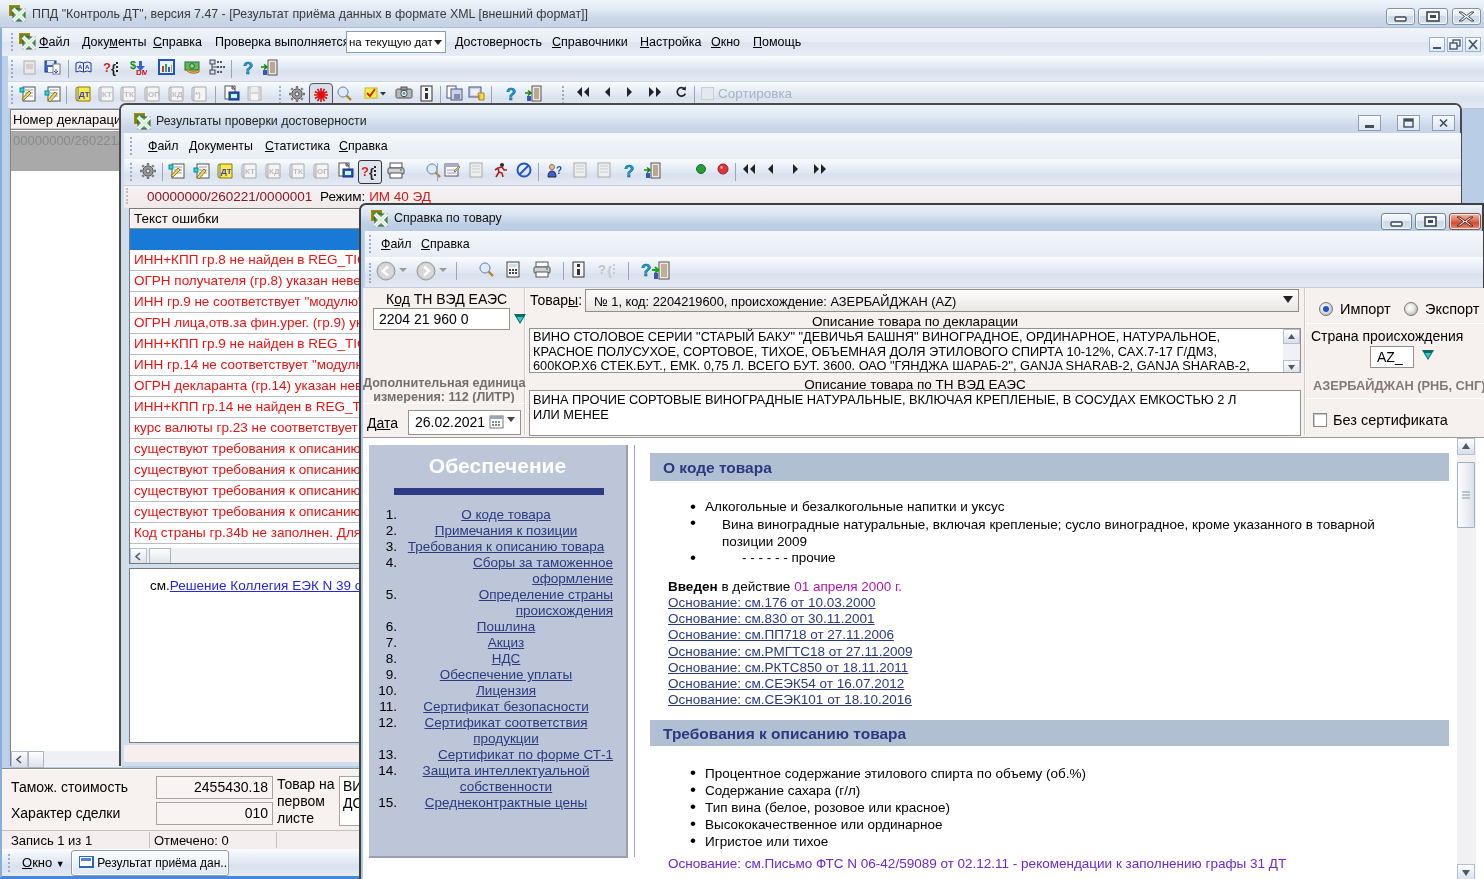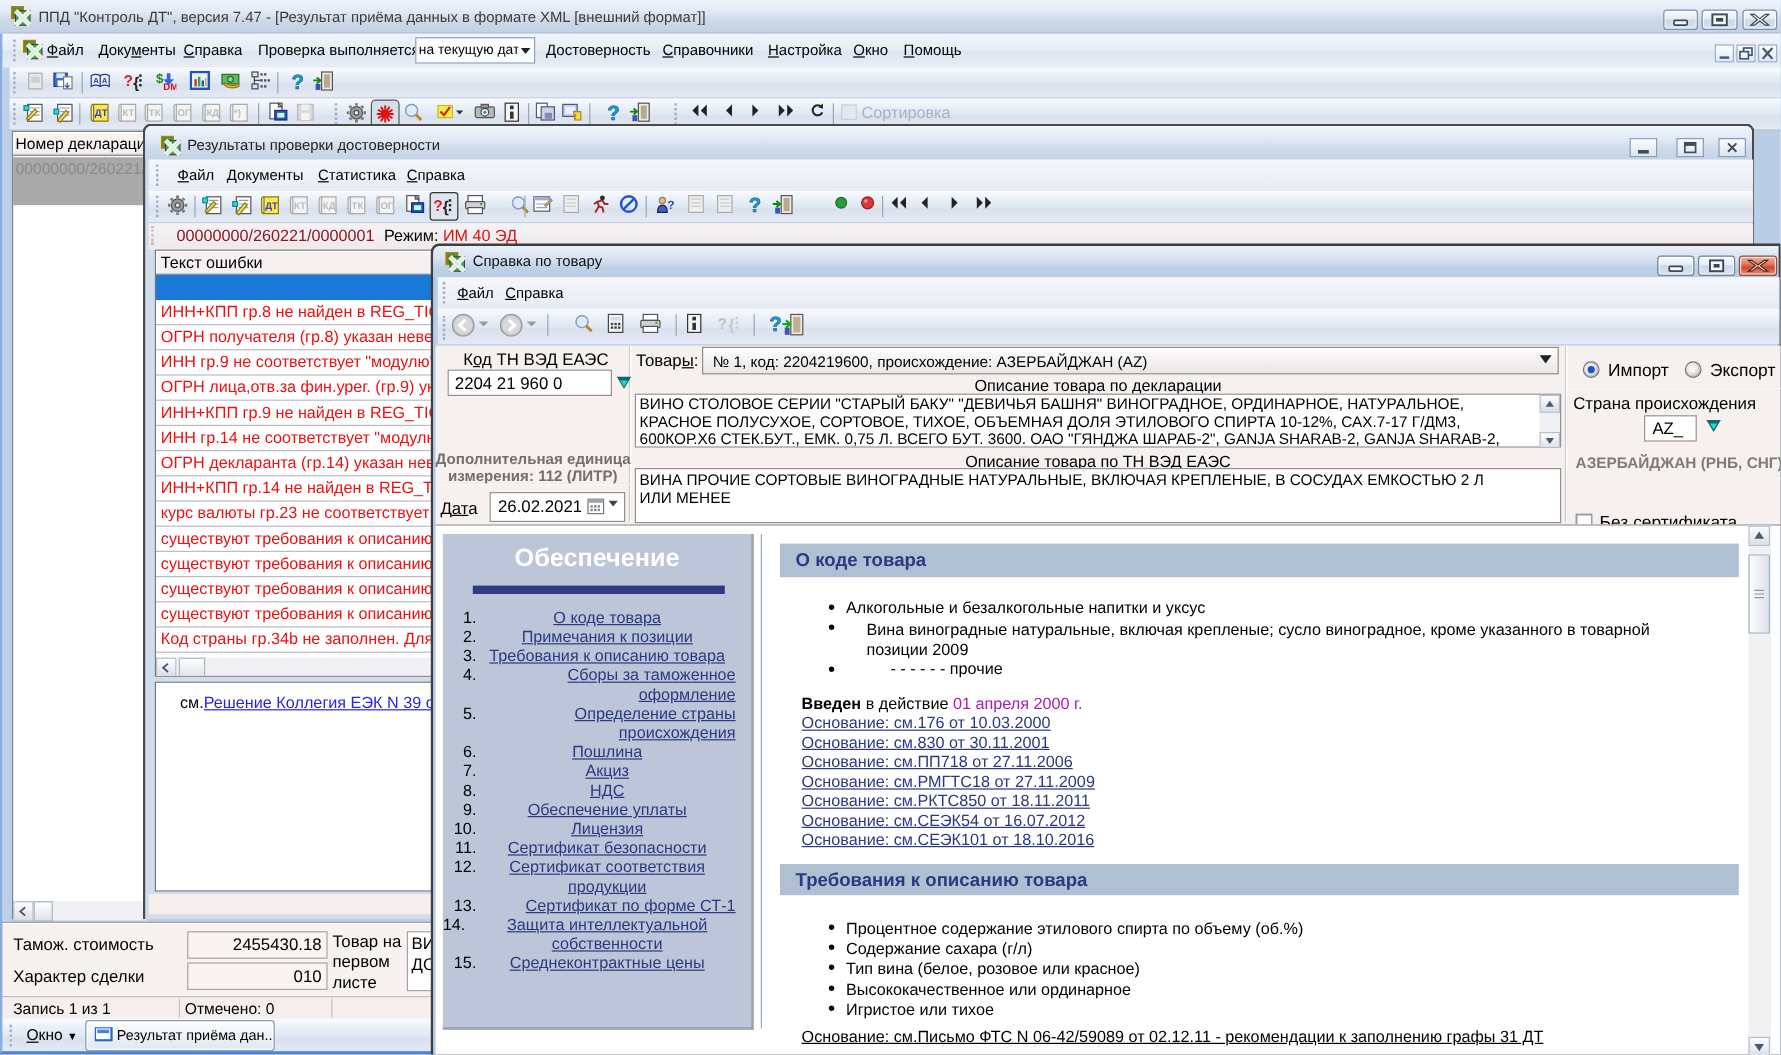--- a/index.html
+++ b/index.html
@@ -756,21 +756,21 @@
     <div class="abs" style="left:1041px;top:13px"><span style="display:inline-block;width:14px;height:14px;border-radius:50%;background:radial-gradient(circle at 5px 5px,#fff 0%,#e8e8e8 40%,#9a9a9a 100%);border:1px solid #777;vertical-align:-2px"></span><span style="font-size:14.5px;margin-left:7px">Экспорт</span></div>
     <div class="abs" style="left:943px;top:35px;width:180px;height:1px;background:#cfc7c6;border-bottom:1px solid #fff"></div>
     <div class="abs" style="left:948px;top:40px;width:175px;font-size:14px">Страна происхождения</div>
     <div class="abs" style="left:1007px;top:58px;width:44px;height:22px;border:1px solid #99908e;background:#fff;font-size:14px;padding:2px 0 0 6px">AZ_</div>
     <svg class="abs" style="left:1058px;top:60px" width="14" height="14">
           <path d="M1 2 L13 2 L7 12 Z" fill="#0e6a6a"></path>
           <path d="M4 5 L10 5 L7 10 Z" fill="#2ad4d4"></path>
         </svg>
     <div class="abs" style="left:950px;top:90px;font-weight:bold;color:#827a79;font-size:12.8px;white-space:nowrap">АЗЕРБАЙДЖАН (РНБ, СНГ)</div>
     <div class="abs" style="left:943px;top:110px;width:180px;height:1px;background:#cfc7c6;border-bottom:1px solid #fff"></div>
-    <div class="abs" style="left:950px;top:140px"><span style="display:inline-block;width:14px;height:14px;border:1px solid #8a8a8a;background:#fff;box-shadow:inset 1px 1px 0 #c8c8c8;vertical-align:-2px"></span><span style="font-size:14.5px;margin-left:6px">Без сертификата</span></div>
+    <div class="abs" style="left:950px;top:124px"><span style="display:inline-block;width:14px;height:14px;border:1px solid #8a8a8a;background:#fff;box-shadow:inset 1px 1px 0 #c8c8c8;vertical-align:-2px"></span><span style="font-size:14.5px;margin-left:6px">Без сертификата</span></div>
   </div>
 
   <div class="abs" style="left:2px;top:232px;width:1121px;height:442px;background:#fff;border-top:1px solid #9a9a9a">
 
     <div class="abs" style="left:6px;top:7px;width:259px;height:413px;background:#bcc6d8;border-right:2px solid #9aa0ac;border-bottom:2px solid #9aa0ac">
       <div class="abs" style="left:0;top:9px;width:257px;text-align:center;color:#fff;font-weight:bold;font-size:21px">Обеспечение</div>
       <div class="abs" style="left:25px;top:43px;width:210px;height:7px;background:#2e3a87"></div>
       <div class="abs" style="left:0;top:62px;width:244px">
             <table style="border-collapse:collapse;width:244px;font-size:13.5px;line-height:16px">
               <tbody>
@@ -820,21 +820,21 @@
                 </tr>
                 <tr>
                   <td style="width:28px;text-align:right;vertical-align:top;padding:0">12.</td>
                   <td style="text-align:center;padding:0 0 0 2px"><span class="navlink">Сертификат соответствия продукции</span></td>
                 </tr>
                 <tr>
                   <td style="width:28px;text-align:right;vertical-align:top;padding:0">13.</td>
                   <td style="text-align:right;padding:0 0 0 2px"><span class="navlink">Сертификат по форме СТ-1</span></td>
                 </tr>
                 <tr>
-                  <td style="width:28px;text-align:left;vertical-align:top;padding:0">14.</td>
+                  <td style="width:28px;text-align:right;vertical-align:top;padding:0">14.</td>
                   <td style="text-align:center;padding:0 0 0 2px"><span class="navlink">Защита интеллектуальной собственности</span></td>
                 </tr>
                 <tr>
                   <td style="width:28px;text-align:right;vertical-align:top;padding:0">15.</td>
                   <td style="text-align:center;padding:0 0 0 2px"><span class="navlink">Среднеконтрактные цены</span></td>
                 </tr>
               </tbody>
             </table>
           </div>
     </div>
@@ -863,21 +863,21 @@
       <div class="abs" style="left:-2px;top:282px;width:801px;height:26px;background:#b1bfd3">
             <span style="position:absolute;left:15px;top:5px;color:#2b3a80;font-weight:bold;font-size:15.5px">Требования к описанию товара</span>
           </div>
       <div class="abs" style="left:40px;top:327px;font-size:13.5px;line-height:16px">
         <div><span style="display:inline-block;width:15px;font-size:17px;line-height:16px">•</span>Процентное содержание этилового спирта по объему (об.%)</div>
         <div><span style="display:inline-block;width:15px;font-size:17px;line-height:16px">•</span>Содержание сахара (г/л)</div>
         <div><span style="display:inline-block;width:15px;font-size:17px;line-height:16px">•</span>Тип вина (белое, розовое или красное)</div>
         <div><span style="display:inline-block;width:15px;font-size:17px;line-height:16px">•</span>Высококачественное или ординарное</div>
         <div><span style="display:inline-block;width:15px;font-size:17px;line-height:16px">•</span>Игристое или тихое</div>
       </div>
-      <div class="abs" style="left:18px;top:418px;font-size:13.5px"><span style="color:#000000;text-decoration:underline">Основание: см.Письмо ФТС N 06-42/59089 от 02.12.11 - рекомендации к заполнению графы 31 ДТ</span></div>
+      <div class="abs" style="left:18px;top:418px;font-size:13.5px"><span style="color:#6d28d9;">Основание: см.Письмо ФТС N 06-42/59089 от 02.12.11 - рекомендации к заполнению графы 31 ДТ</span></div>
     </div>
 
     <div class="abs" style="left:1094px;top:0;width:19px;height:444px;background:#f1f1f3">
       <div class="abs" style="left:0;top:0;width:18px;height:17px;background:linear-gradient(180deg,#fdfdfe,#d8dfe8);border:1px solid #b4c0ce"><svg width="16" height="15">
               <path d="M8 4 L12 10 L4 10 Z" fill="#4a5a6a"></path>
             </svg></div>
       <div class="abs" style="left:0;top:24px;width:18px;height:66px;background:linear-gradient(90deg,#fdfdfe,#dbe2ea);border:1px solid #9fb0c0;border-radius:1px"><svg width="16" height="64">
               <g stroke="#8a99a8" stroke-width="1">
                 <line x1="4" y1="29" x2="12" y2="29"></line>
                 <line x1="4" y1="32" x2="12" y2="32"></line>

